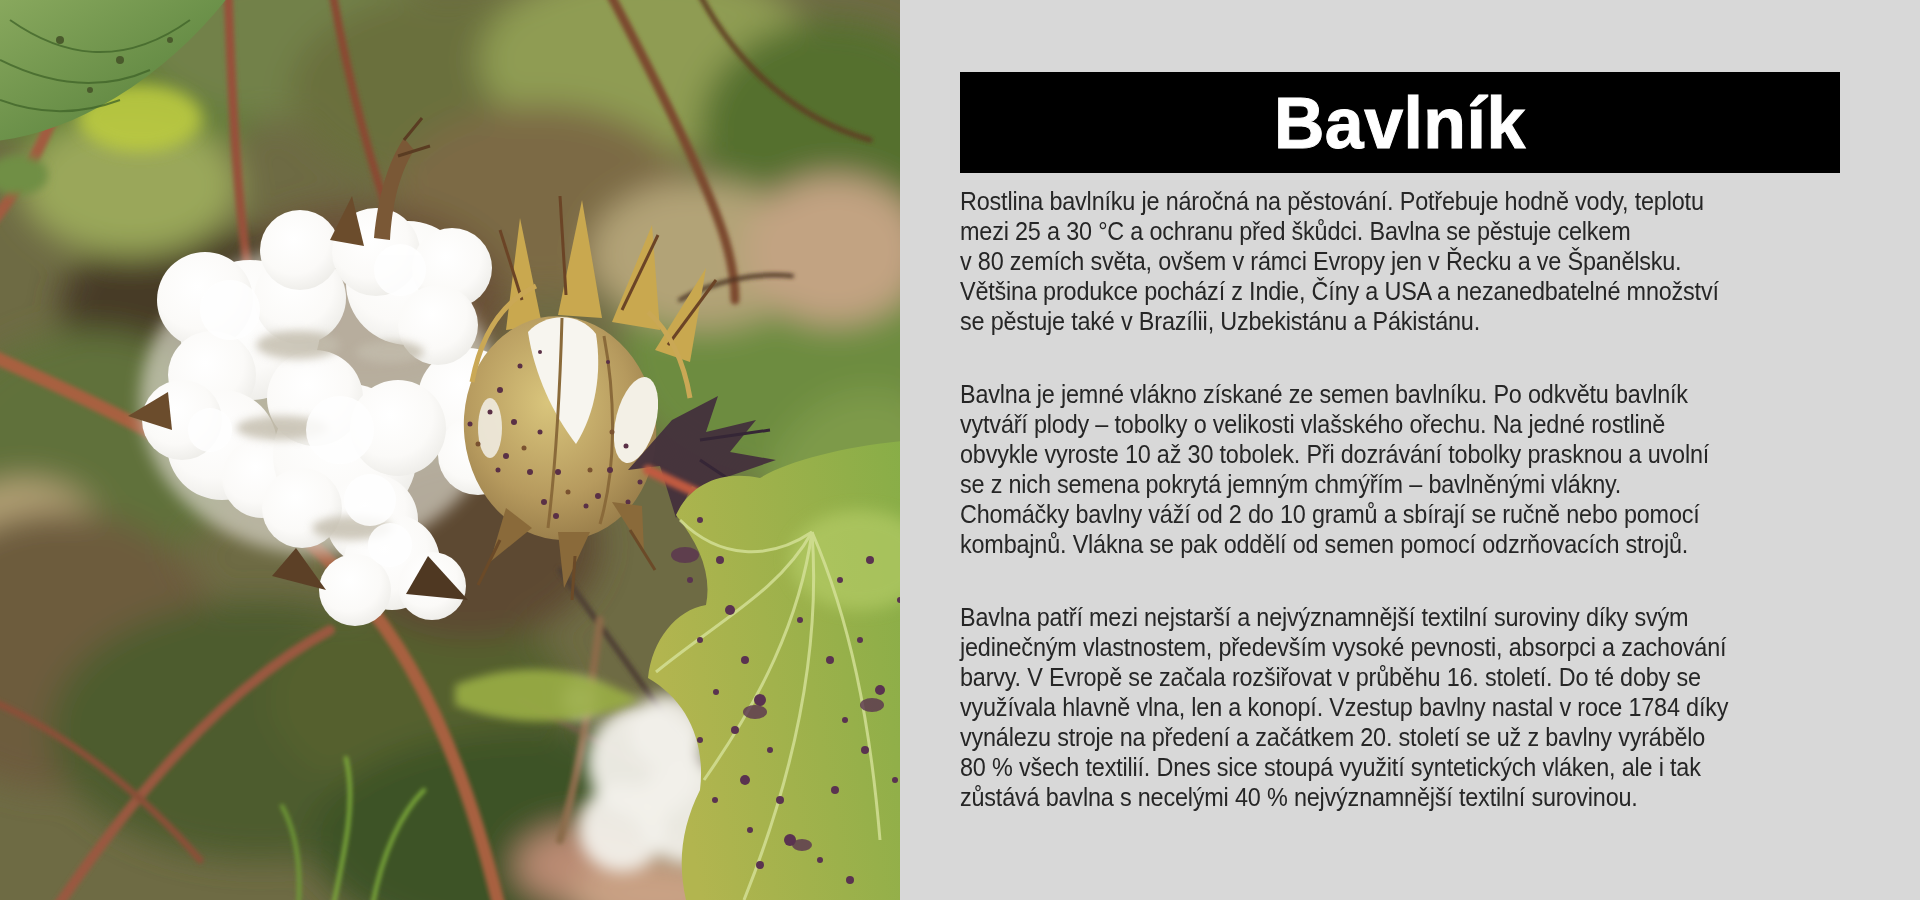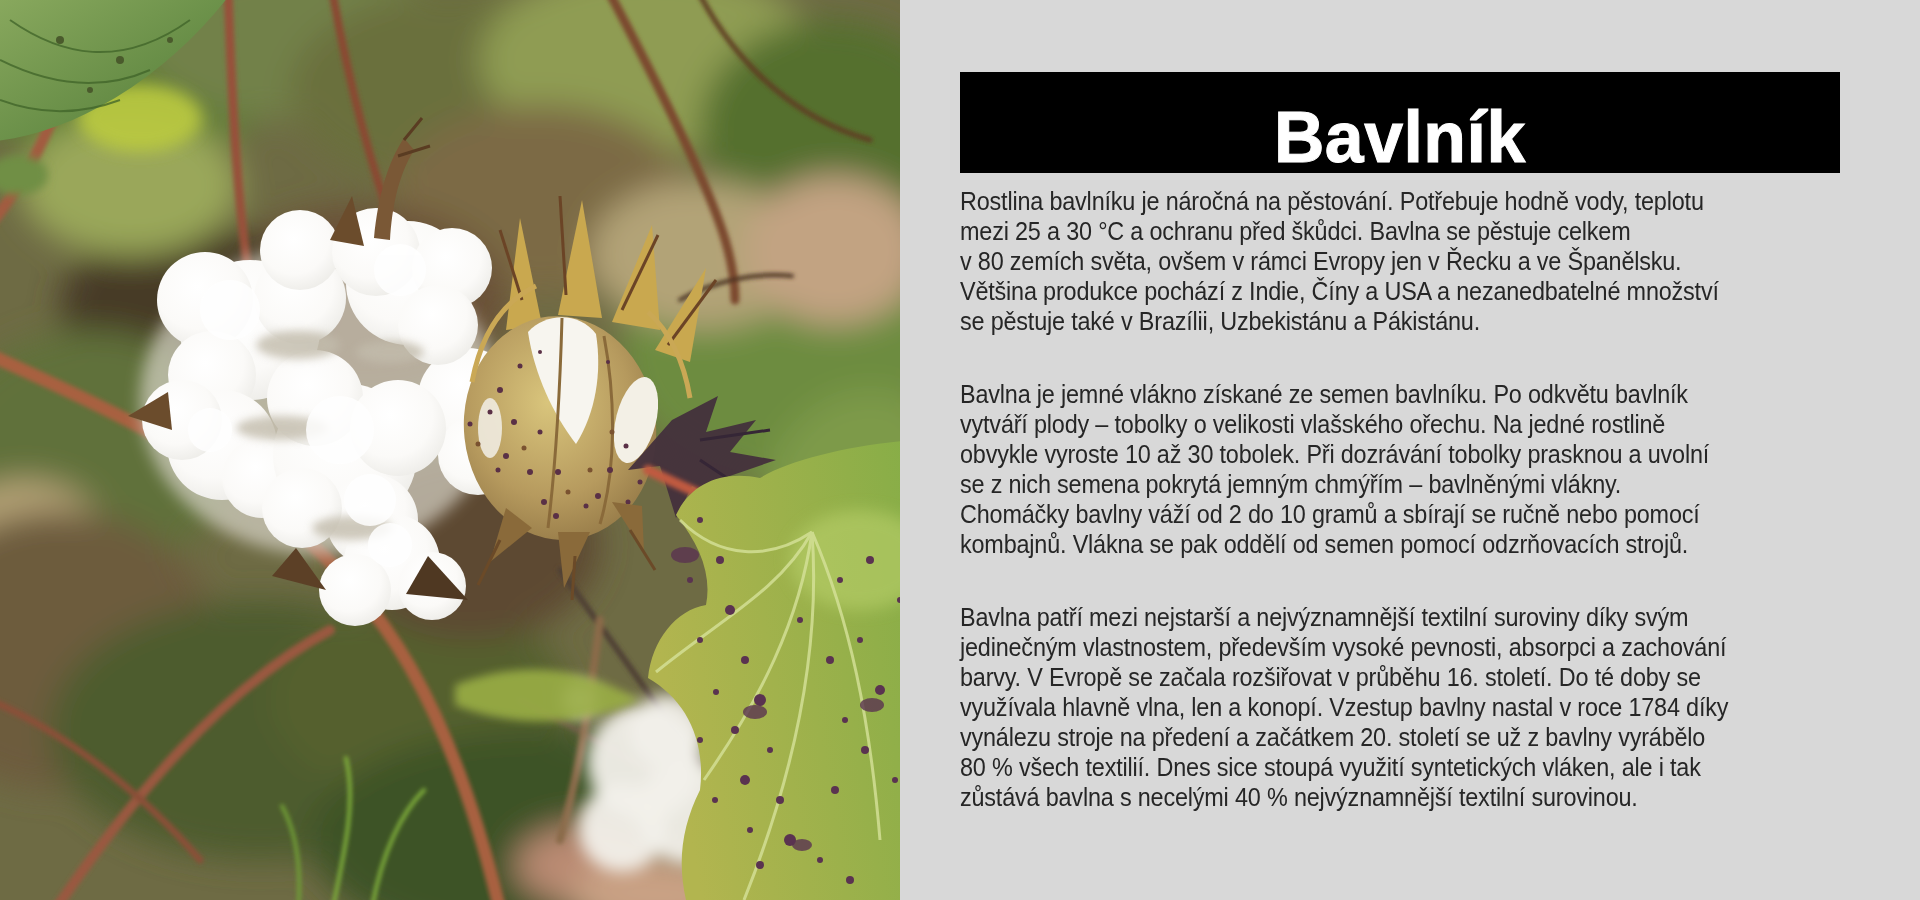--- a/index.html
+++ b/index.html
@@ -11,21 +11,21 @@
   .photo {
     position: absolute; left: 0; top: 0; width: 900px; height: 900px; overflow: hidden;
   }
   .photo svg { display: block; width: 900px; height: 900px; }
   .panel {
     position: absolute; left: 900px; top: 0; width: 1020px; height: 900px;
     background: #d8d8d8;
   }
   .title-bar {
     position: absolute; left: 60px; top: 72px; width: 880px; height: 101px;
-    background: #000000; display: flex; align-items: flex-end; justify-content: center;
+    background: #000000; display: flex; align-items: center; justify-content: center;
   }
   .title {
     margin: 0; color: #ffffff; font-size: 72px; font-weight: 700; line-height: 1;
     letter-spacing: 0.5px; transform: scaleX(0.97);
     -webkit-text-stroke: 1px #ffffff;
   }
   .content {
     position: absolute; left: 60px; top: 186px; width: 1100px;
     transform: scaleX(0.9); transform-origin: left top;
     color: #262626;

